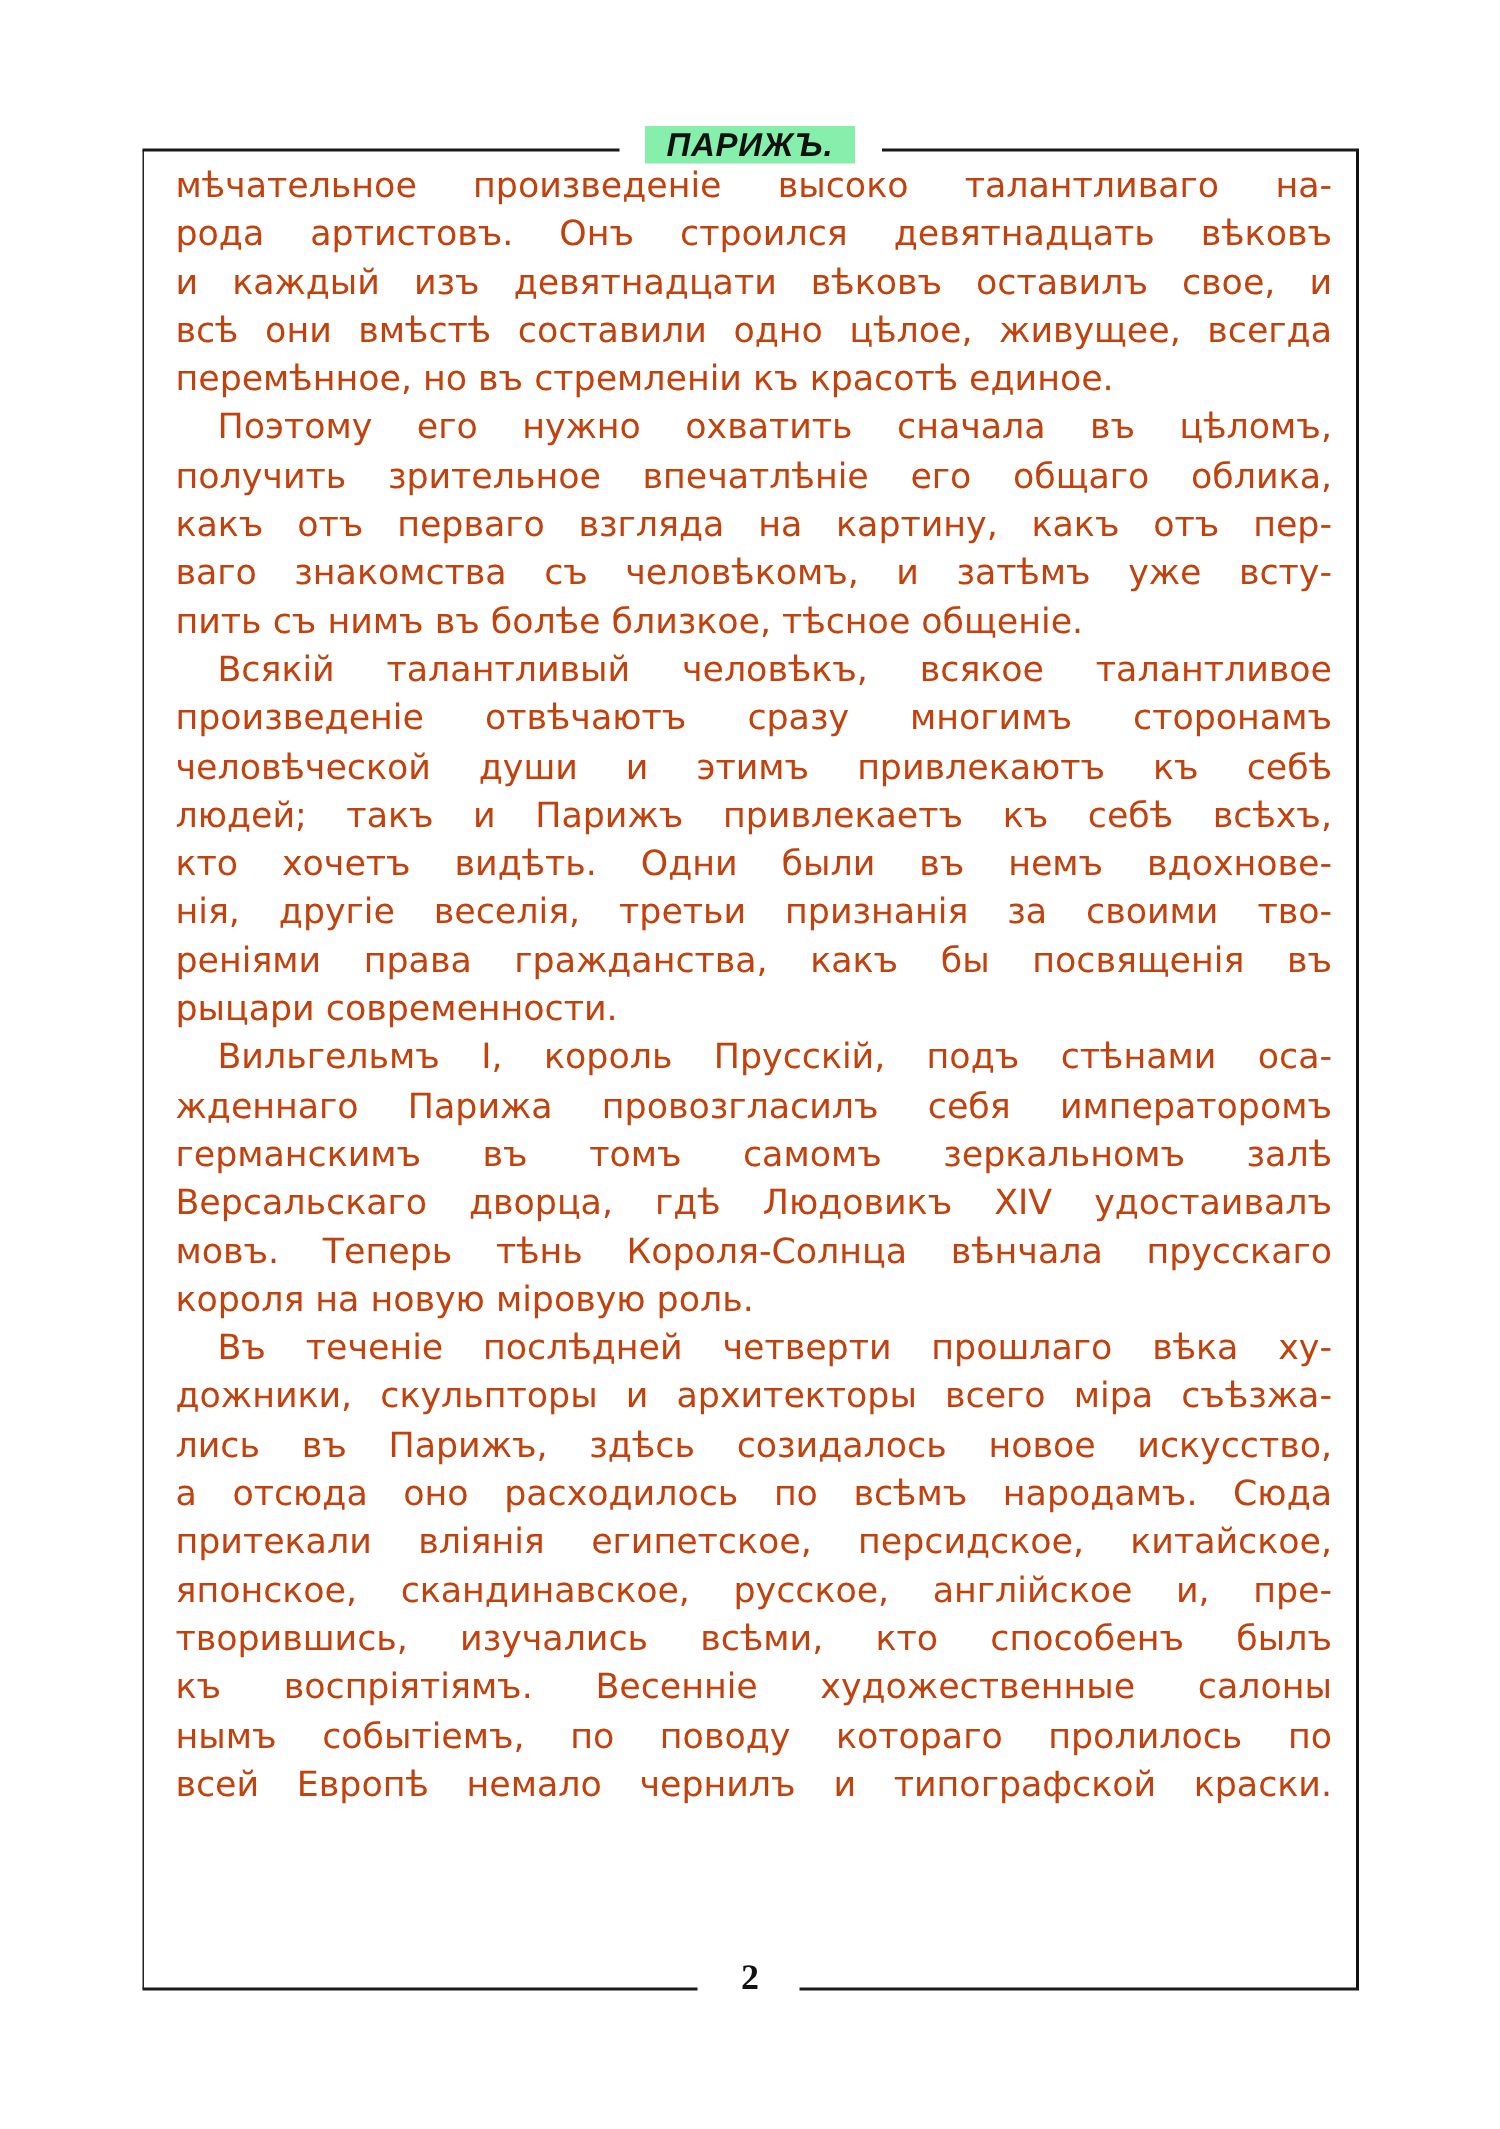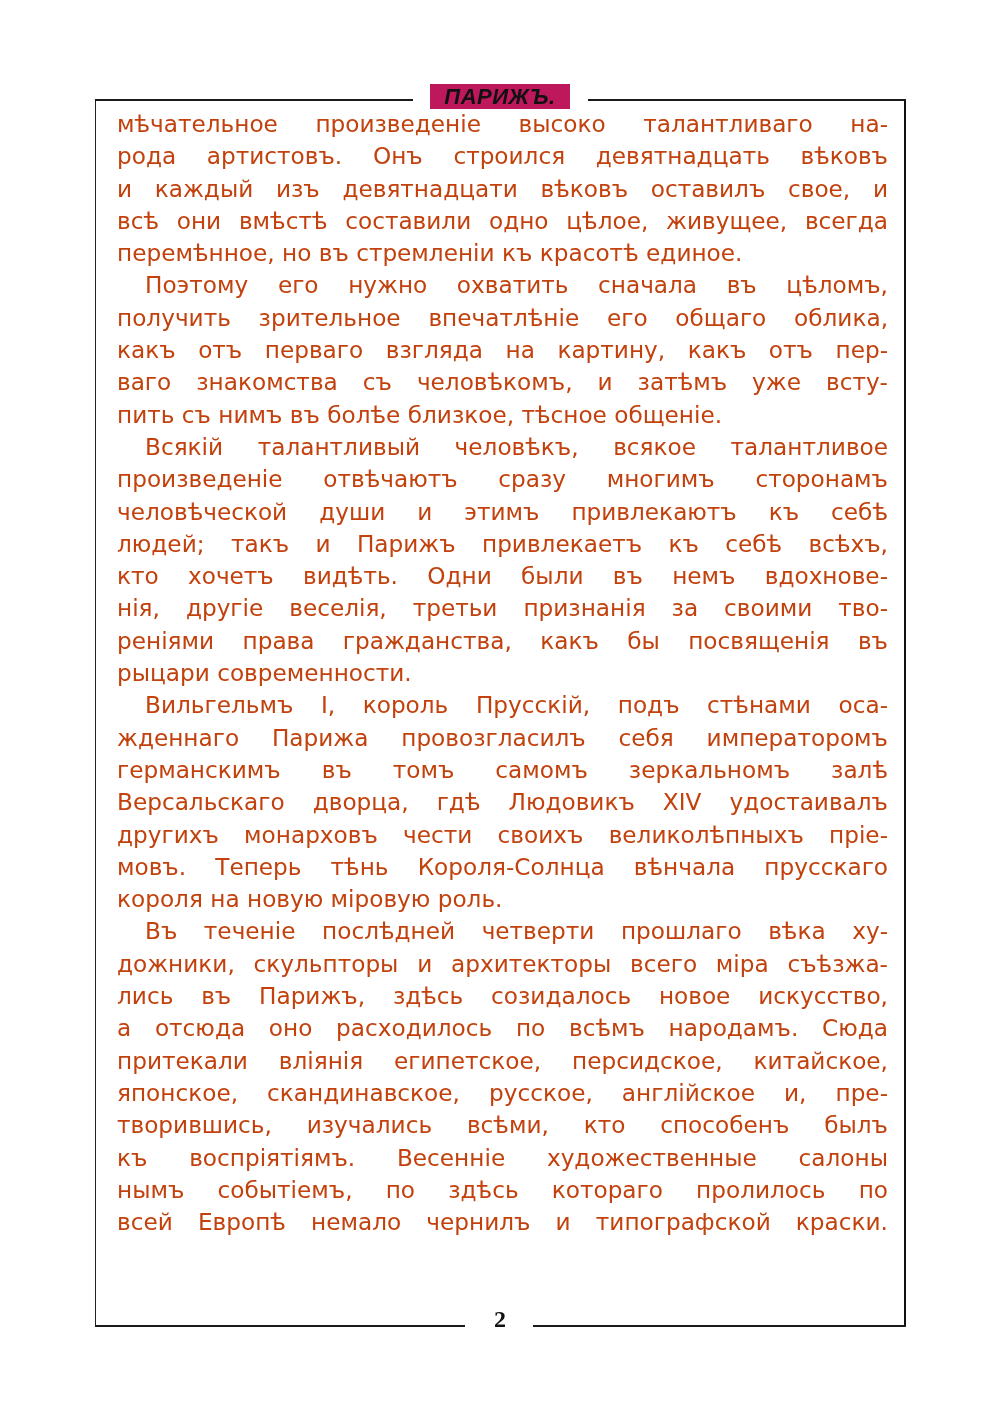--- a/index.html
+++ b/index.html
@@ -14,21 +14,21 @@
     }
     .rule {
       position: absolute; height: 0; border-top: 2px solid #1a1a1a;
     }
     .header-title {
       position: absolute; top: 84px; left: 0; width: 1000px; text-align: center;
       font-family: "Liberation Sans", "DejaVu Sans", sans-serif;
       font-style: italic; font-weight: bold; font-size: 22px; letter-spacing: 0.5px;
       color: #111;
     }
-    .header-title span { background: #be185d; padding: 0 14px; }
+    .header-title span { background: #86efac; padding: 0 14px; }
     .page-number {
       position: absolute; top: 1306px; left: 0; width: 1000px; text-align: center;
       font-family: "Liberation Serif", "DejaVu Serif", serif;
       font-weight: bold; font-size: 24px; color: #111;
     }
     .body-text {
       position: absolute; left: 117px; top: 108px; width: 771px;
       font-family: "DejaVu Sans", "Liberation Sans", sans-serif;
       font-size: 23.2px; line-height: 32.3px; color: #c2410c;
     }
@@ -71,33 +71,32 @@
     <span class="line">кто хочетъ видѣть. Одни были въ немъ вдохнове-</span>
     <span class="line">нiя, другiе веселiя, третьи признанiя за своими тво-</span>
     <span class="line">ренiями права гражданства, какъ бы посвященiя въ</span>
     <span class="line last">рыцари современности.</span>
   </div>
   <div>
     <span class="line indent">Вильгельмъ I, король Прусскiй, подъ стѣнами оса-</span>
     <span class="line">жденнаго Парижа провозгласилъ себя императоромъ</span>
     <span class="line">германскимъ въ томъ самомъ зеркальномъ залѣ</span>
     <span class="line">Версальскаго дворца, гдѣ Людовикъ XIV удостаивалъ</span>
-    <span class="line">другихъ монарховъ чести своихъ великолѣпныхъ прiе-</span>
     <span class="line">мовъ. Теперь тѣнь Короля-Солнца вѣнчала прусскаго</span>
     <span class="line last">короля на новую мiровую роль.</span>
   </div>
   <div>
     <span class="line indent">Въ теченiе послѣдней четверти прошлаго вѣка ху-</span>
     <span class="line">дожники, скульпторы и архитекторы всего мiра съѣзжа-</span>
     <span class="line">лись въ Парижъ, здѣсь созидалось новое искусство,</span>
     <span class="line">а отсюда оно расходилось по всѣмъ народамъ. Сюда</span>
     <span class="line">притекали влiянiя египетское, персидское, китайское,</span>
     <span class="line">японское, скандинавское, русское, англiйское и, пре-</span>
     <span class="line">творившись, изучались всѣми, кто способенъ былъ</span>
     <span class="line">къ воспрiятiямъ. Весеннiе художественные салоны</span>
-    <span class="line">нымъ событiемъ, по здѣсь котораго пролилось по</span>
+    <span class="line">нымъ событiемъ, по поводу котораго пролилось по</span>
     <span class="line">всей Европѣ немало чернилъ и типографской краски.</span>
   </div>
 </div>
 
 <div class="rule" style="left:95px; top:1325px; width:370px;"></div>
 <div class="rule" style="left:533px; top:1325px; width:373px;"></div>
 <div class="page-number">2</div>
 
 </body></html>

